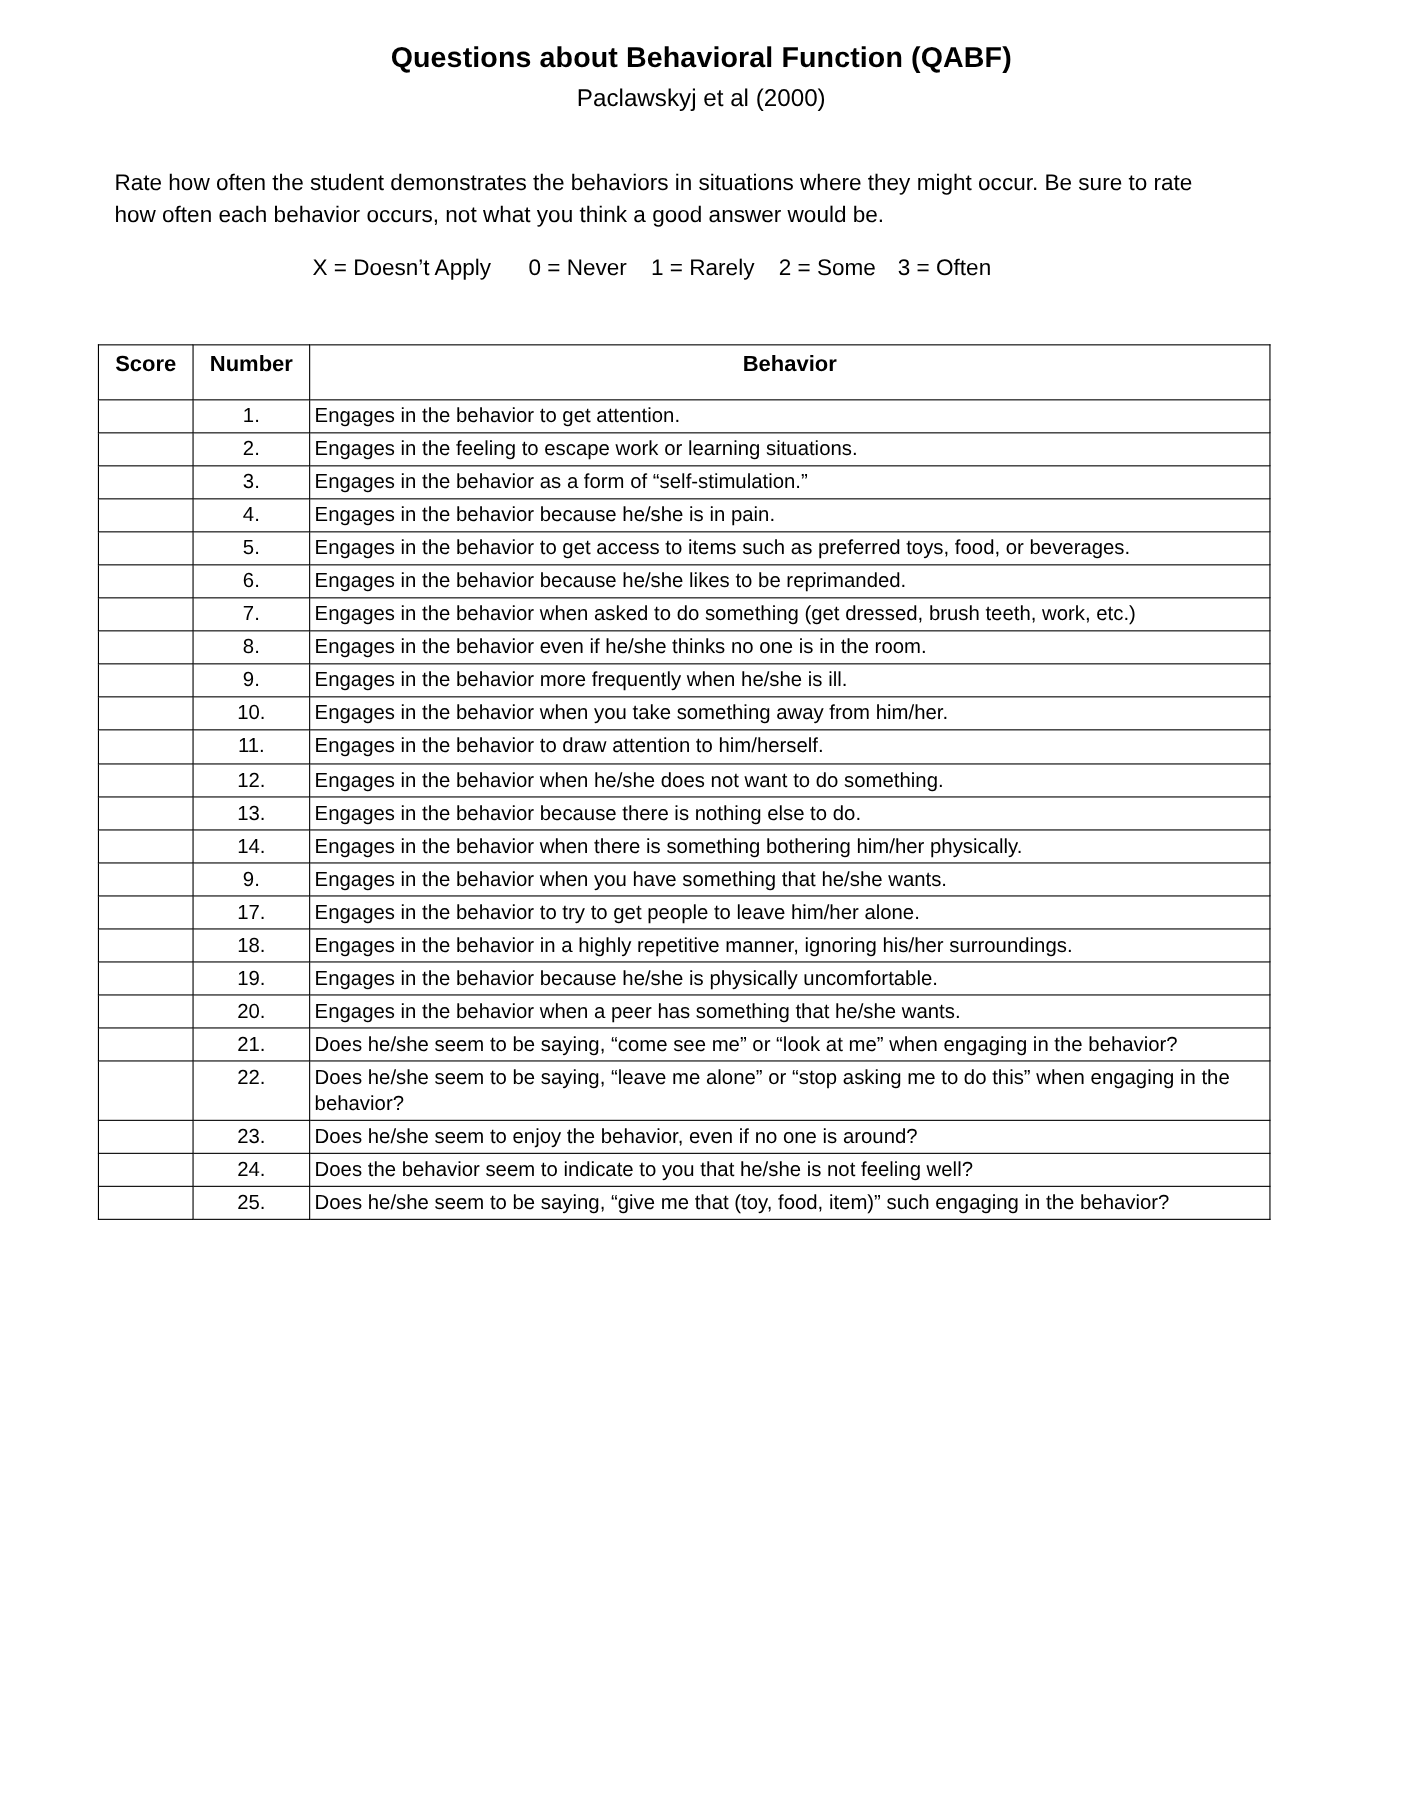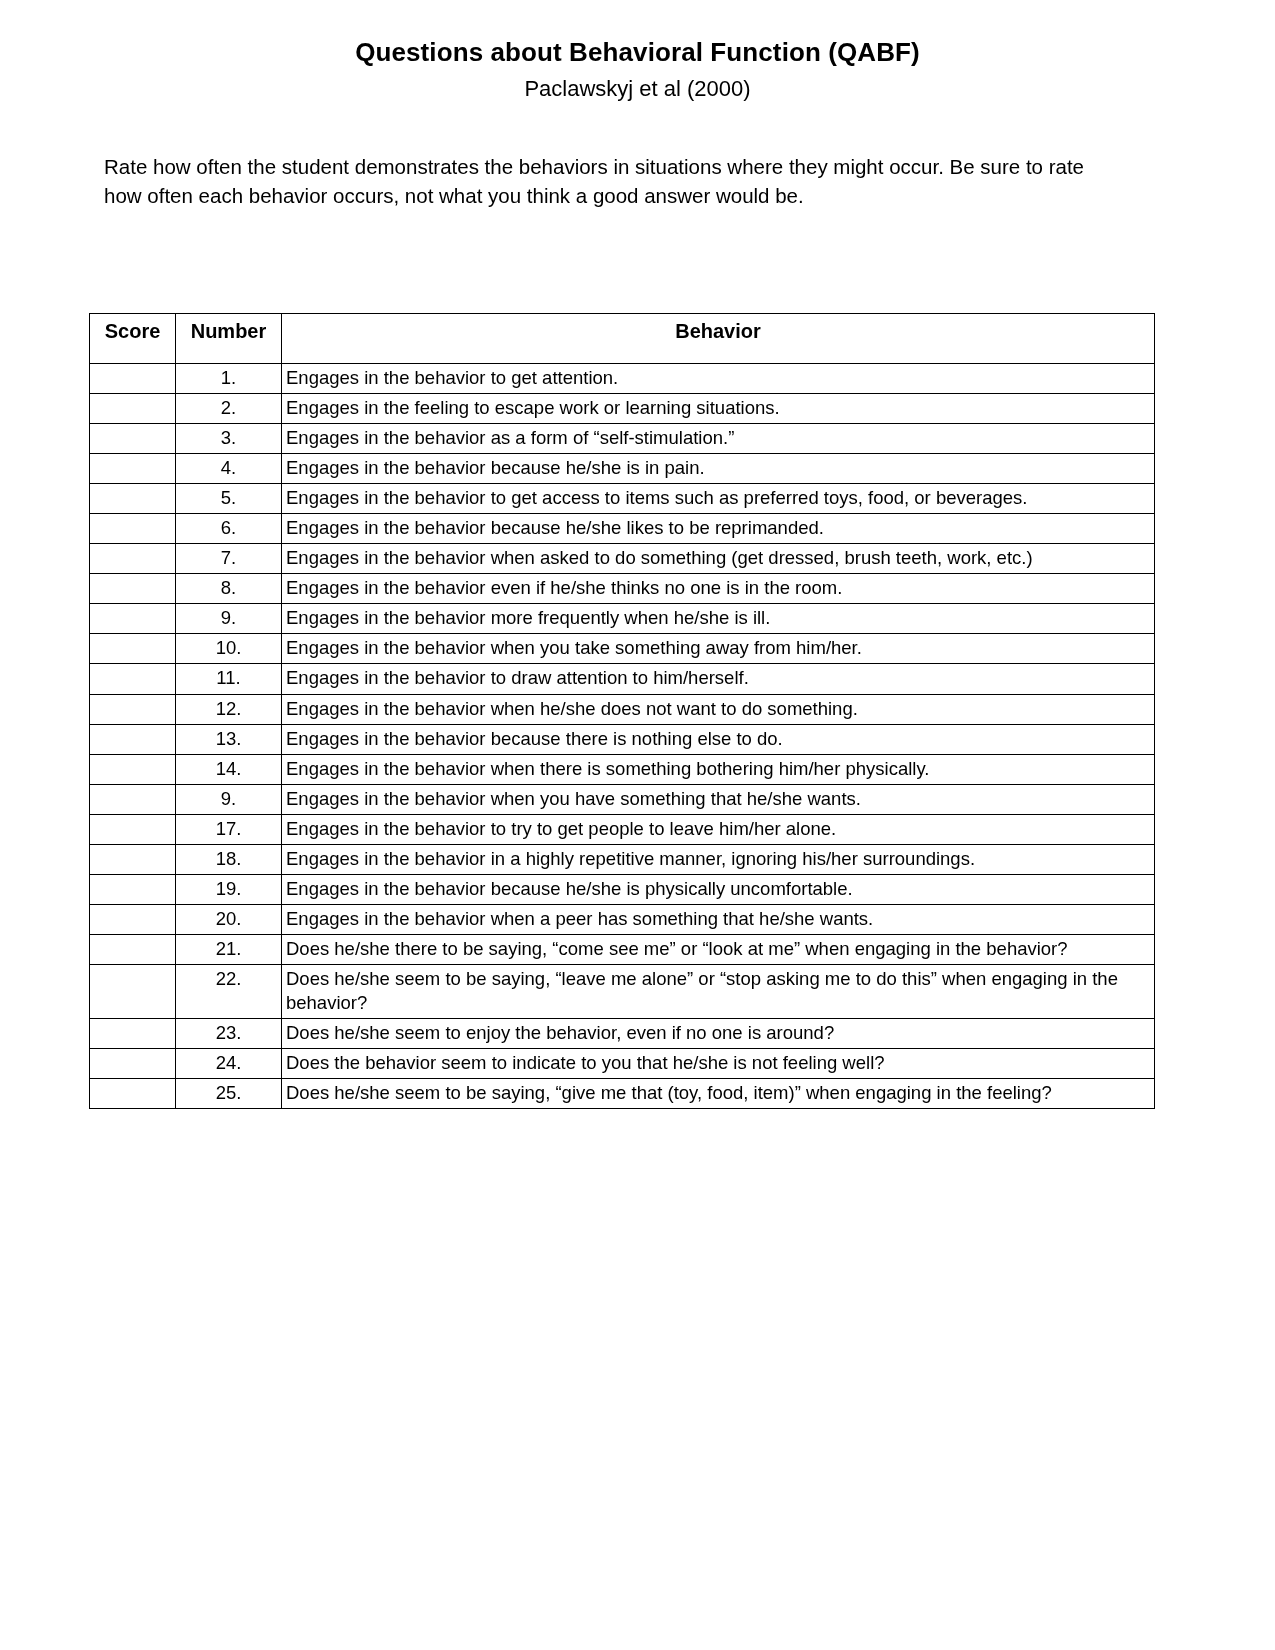--- a/index.html
+++ b/index.html
@@ -107,20 +107,23 @@
 <body>
 
 <div class="page">
 
   <h1 class="doc-title">Questions about Behavioral Function (QABF)</h1>
 
   <h2 class="doc-subtitle">Paclawskyj et al (2000)</h2>
 
   <p class="instructions">Rate how often the student demonstrates the behaviors in situations where they might occur.  Be sure to rate how often each behavior occurs, not what you think a good answer would be.</p>
 
+  <div class="scale-line">
+    <span class="scale-item">X = Doesn’t Apply</span><span class="gap-a"></span><span class="scale-item">0 = Never</span><span class="gap-b"></span><span class="scale-item">1 = Rarely</span><span class="gap-c"></span><span class="scale-item">2 = Some</span><span class="gap-d"></span><span class="scale-item">3 = Often</span>
+  </div>
 
   <table class="qabf">
     <colgroup>
       <col class="c-score">
       <col class="c-number">
       <col class="c-behavior">
     </colgroup>
     <thead>
       <tr>
         <th>Score</th>
@@ -220,38 +223,38 @@
           <td class="behavior-cell nowrap-cell">Engages in the behavior because he/she is physically uncomfortable.</td>
         </tr>
       <tr>
           <td class="score-cell"></td>
           <td class="number-cell">20.</td>
           <td class="behavior-cell nowrap-cell">Engages in the behavior when a peer has something that he/she wants.</td>
         </tr>
       <tr>
           <td class="score-cell"></td>
           <td class="number-cell">21.</td>
-          <td class="behavior-cell nowrap-cell">Does he/she there to be saying, “come see me” or “look at me” when engaging in the behavior?</td>
+          <td class="behavior-cell nowrap-cell">Does he/she seem to be saying, “come see me” or “look at me” when engaging in the behavior?</td>
         </tr>
       <tr>
           <td class="score-cell"></td>
           <td class="number-cell">22.</td>
           <td class="behavior-cell">Does he/she seem to be saying, “leave me alone” or “stop asking me to do this” when engaging in the behavior?</td>
         </tr>
       <tr>
           <td class="score-cell"></td>
           <td class="number-cell">23.</td>
           <td class="behavior-cell nowrap-cell">Does he/she seem to enjoy the behavior, even if no one is around?</td>
         </tr>
       <tr>
           <td class="score-cell"></td>
           <td class="number-cell">24.</td>
           <td class="behavior-cell nowrap-cell">Does the behavior seem to indicate to you that he/she is not feeling well?</td>
         </tr>
       <tr>
           <td class="score-cell"></td>
           <td class="number-cell">25.</td>
-          <td class="behavior-cell nowrap-cell">Does he/she seem to be saying, “give me that (toy, food, item)” when engaging in the feeling?</td>
+          <td class="behavior-cell nowrap-cell">Does he/she seem to be saying, “give me that (toy, food, item)” such engaging in the behavior?</td>
         </tr>
     </tbody>
   </table>
 
 </div>
 
 </body></html>

